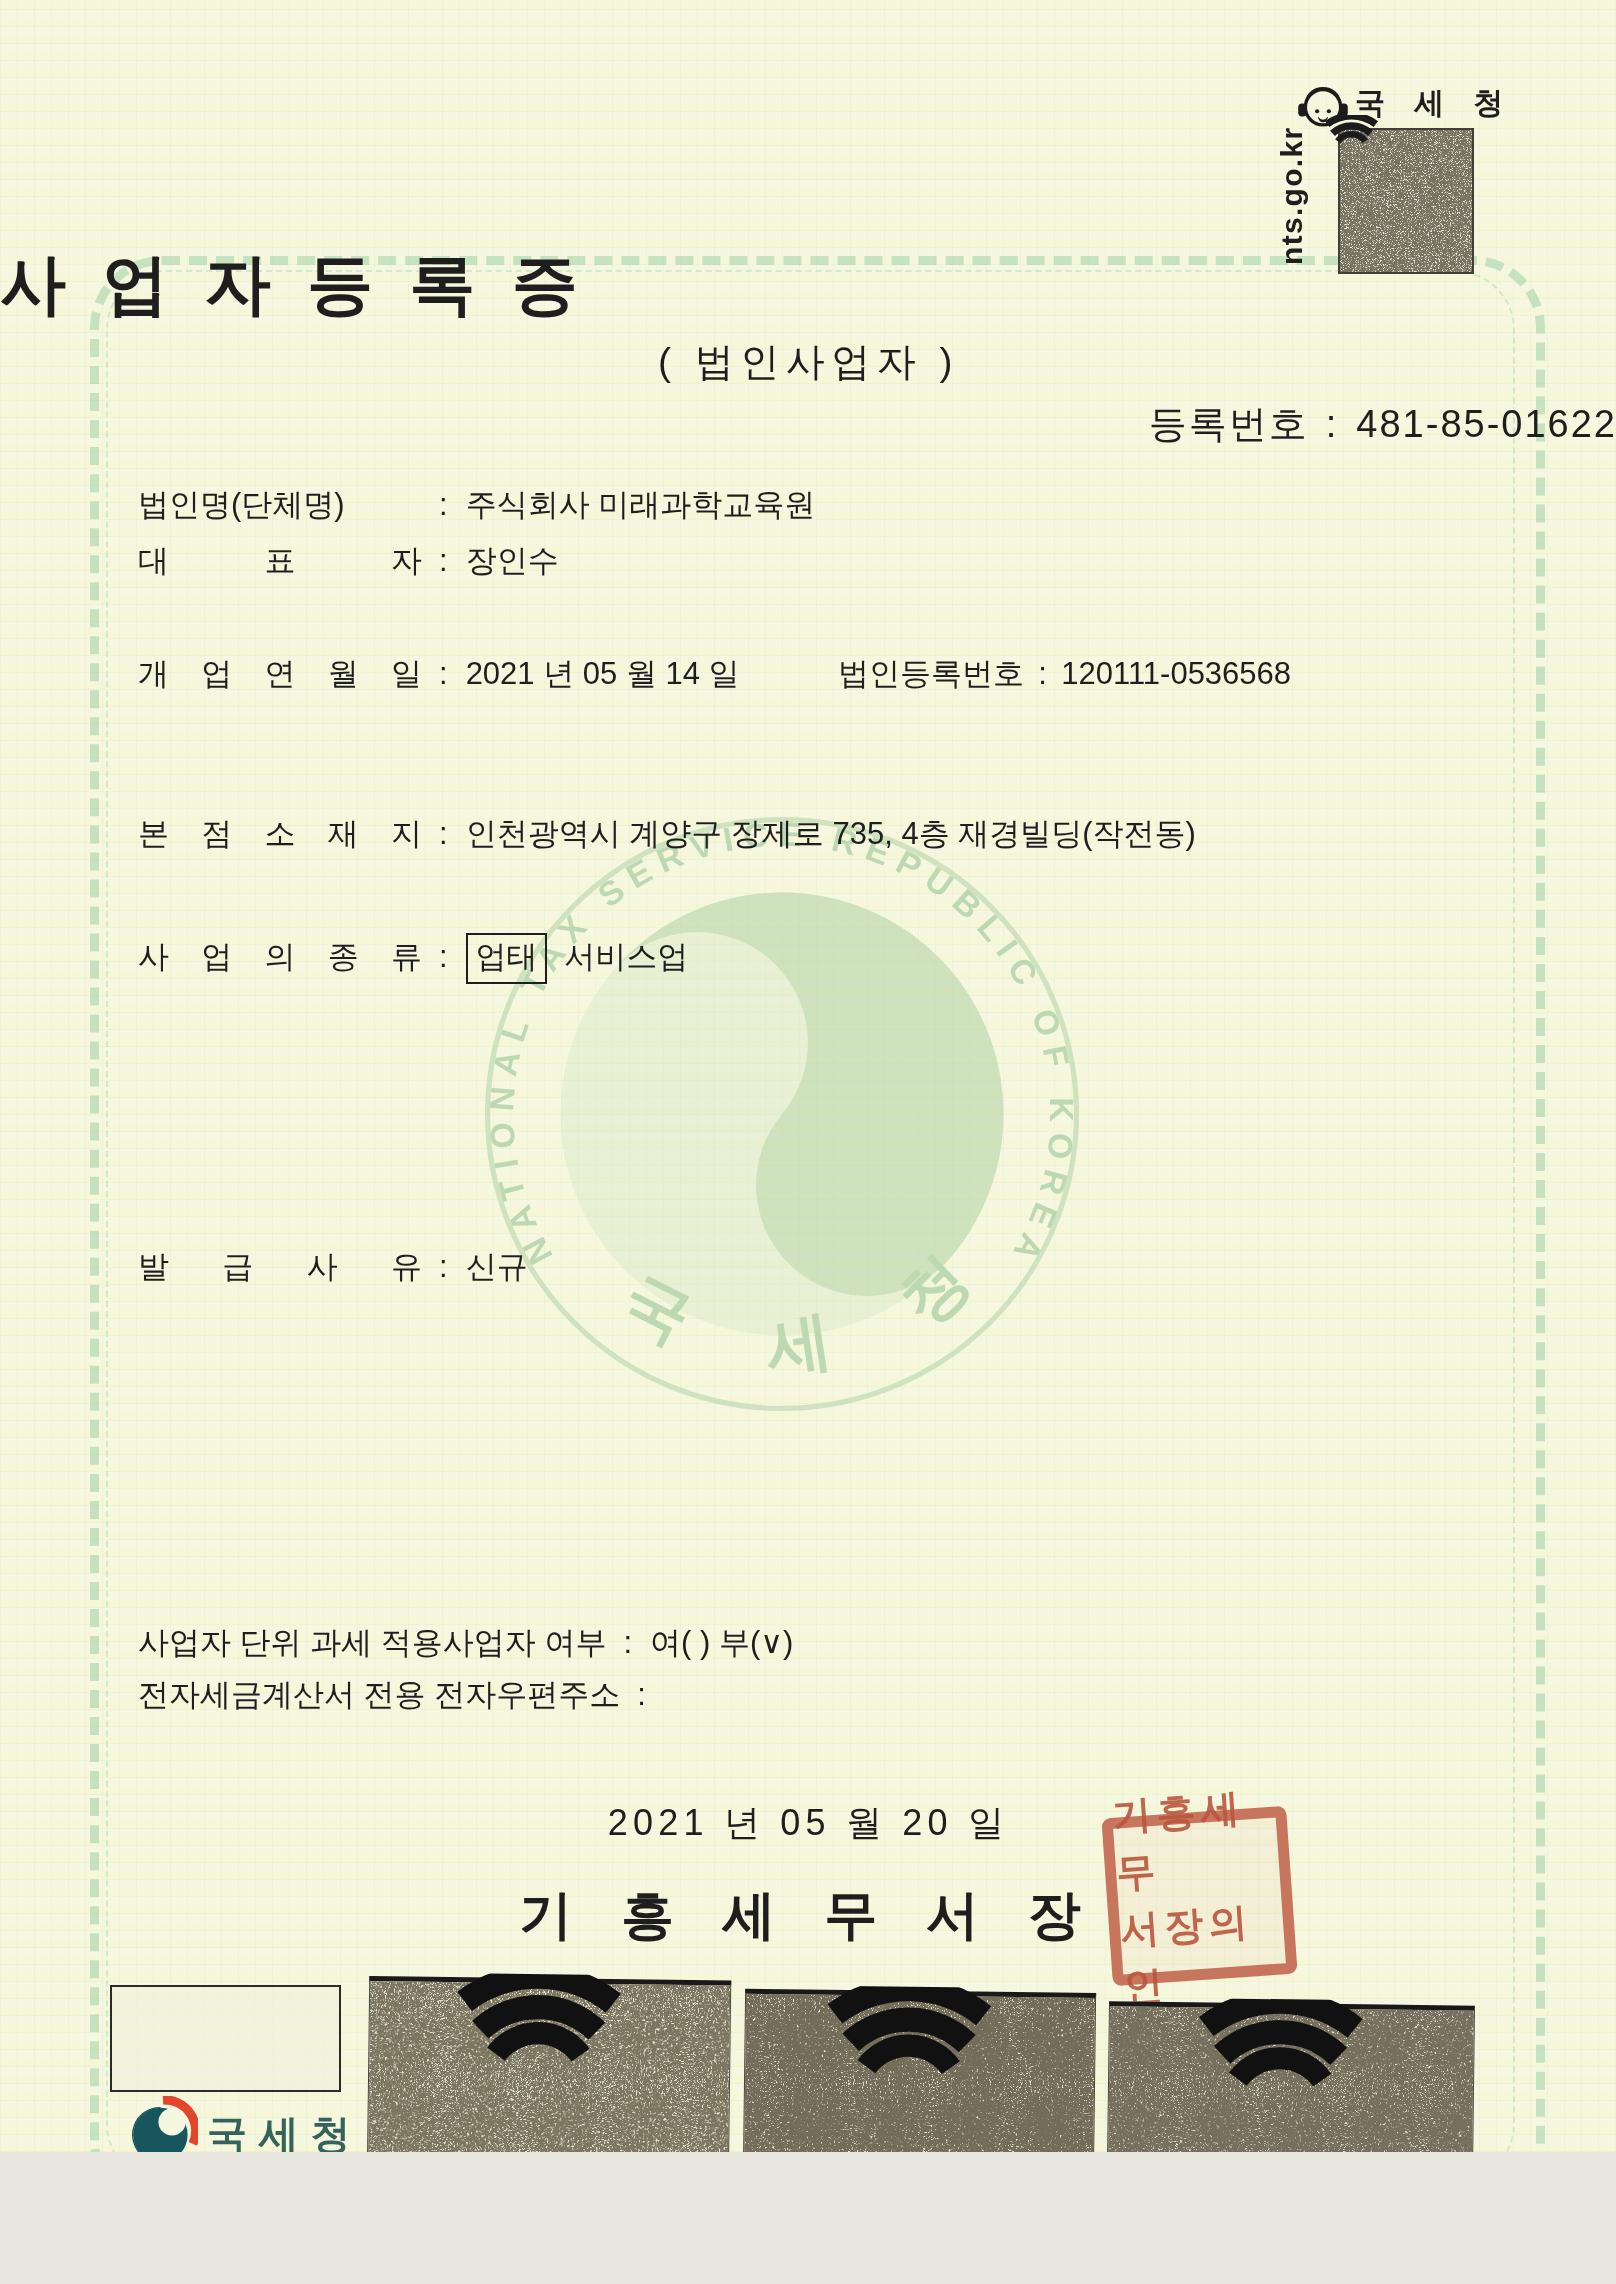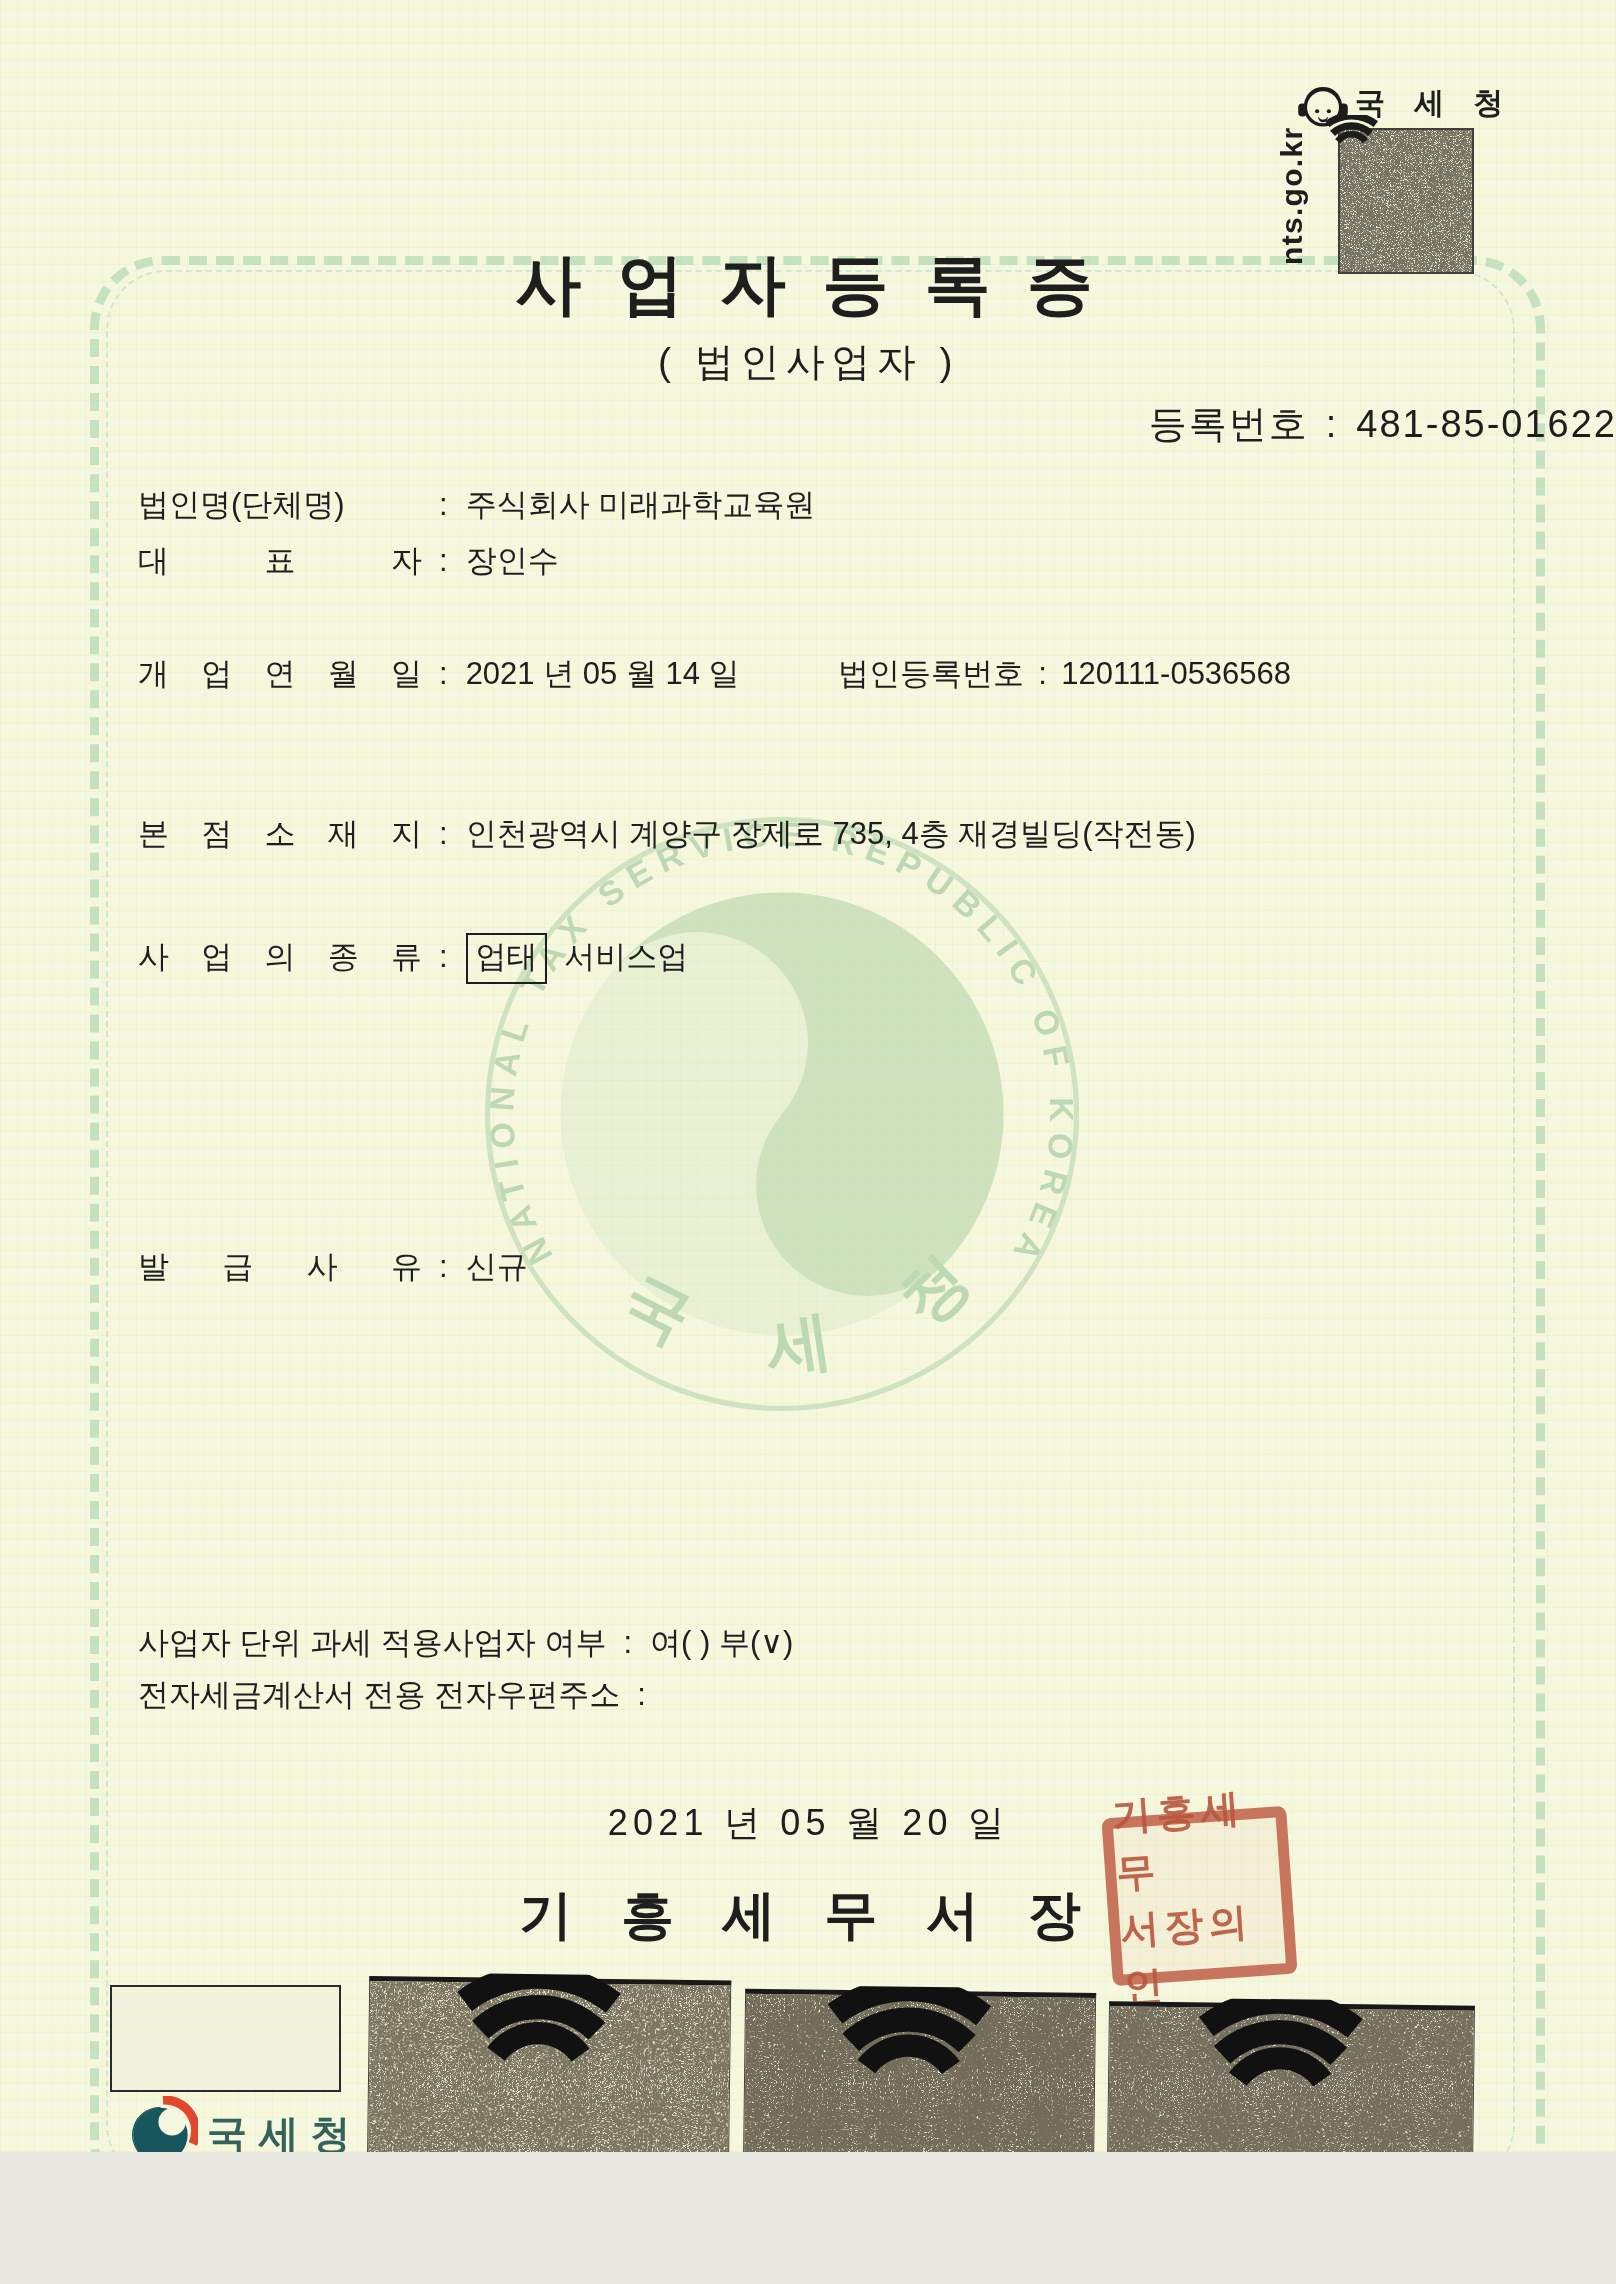--- a/index.html
+++ b/index.html
@@ -32,21 +32,21 @@
 
   
   .agency-name{position:absolute;left:1355px;top:83px;font-size:30px;font-weight:bold;letter-spacing:10.4px;white-space:nowrap;}
   .nts-url{position:absolute;left:1275px;top:265px;font-size:30px;font-weight:bold;
     transform:rotate(-90deg);transform-origin:0 0;white-space:nowrap;letter-spacing:1.3px;}
   .qr{position:absolute;left:1338px;top:128px;width:132px;height:142px;border:2px solid #40403a;background:#eceadb;}
   .qr svg,.bar svg{position:absolute;left:0;top:0;width:100%;height:100%;}
   .arcs{position:absolute;pointer-events:none;}
 
   
-  .title{position:absolute;left:0;top:240px;width:100%;text-align:center;
+  .title{position:absolute;left:0;top:240px;width:100%;text-align:left;
     font-size:66px;font-weight:bold;letter-spacing:9px;white-space:nowrap;}
   .subtitle{position:absolute;left:0;top:335px;width:100%;text-align:center;
     font-size:39px;letter-spacing:6.5px;white-space:nowrap;}
   .regno{position:absolute;left:0;top:399px;width:100%;text-align:right;
     font-size:38px;letter-spacing:2px;white-space:nowrap;}
 
   
   .row{position:absolute;left:138px;font-size:31px;white-space:nowrap;}
   .lbl{display:inline-block;width:284px;text-align:justify;text-align-last:justify;vertical-align:baseline;}
   .colon{display:inline-block;margin:0 18px 0 17px;}

